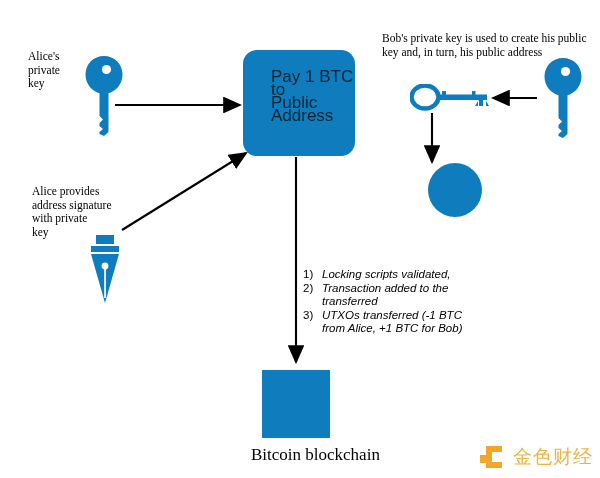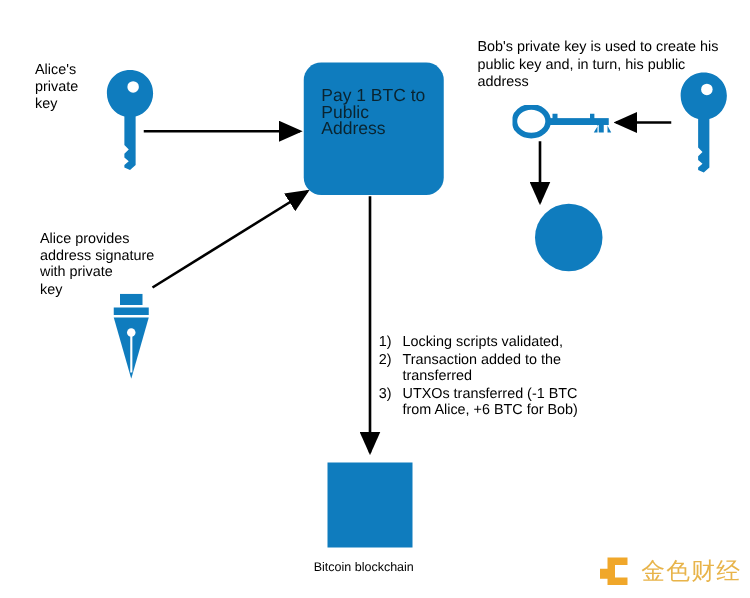--- a/index.html
+++ b/index.html
@@ -16,45 +16,45 @@
     height: 478px;
     background: #ffffff;
     overflow: hidden;
   }
   .txt {
     position: absolute;
     color: #000000;
     font-size: 11.5px;
     line-height: 13.5px;
     white-space: pre-line;
-    font-family: Liberation Sans, sans-serif;
+    font-family: Liberation Serif, serif;
   }
   #alice-key-label { left: 28px; top: 50px; }
   #alice-sig-label { left: 32px; top: 185px; }
   #bob-caption    { left: 382px; top: 31px; width: 210px; line-height: 14px; }
   #bob-pub-label  { left: 348px; top: 168px; }
-  #chain-label    { left: 251px; top: 448px; font-size: 10px; }
+  #chain-label    { left: 251px; top: 448px; font-size: 17px; }
 
   
   #tx-box {
     position: absolute;
     left: 243px;
     top: 50px;
     width: 112px;
     height: 106px;
     background: #0f7cbe;
     border-radius: 14px;
   }
   #tx-box-text {
     position: absolute;
-    left: 14px;
+    left: 28px;
     top: 20px;
     width: 92px;
     color: #0a2430;
-    font-size: 14px;
+    font-size: 17px;
     line-height: 13px;
     white-space: pre-line;
     font-family: "Liberation Sans", sans-serif;
   }
 
   
   #chain-square {
     position: absolute;
     left: 262px;
     top: 370px;
@@ -89,21 +89,21 @@
     position: absolute;
     left: 303px;
     top: 268px;
     width: 185px;
     font-size: 11.5px;
     line-height: 13.6px;
     color: #000;
   }
   #steps .row { display: flex; }
   #steps .num { width: 19px; flex: 0 0 19px; }
-  #steps .body { flex: 1 1 auto; }
+  #steps .body { flex: 1 1 auto; font-style: italic; }
 
   
   #watermark {
     position: absolute;
     left: 480px;
     top: 444px;
     display: flex;
     align-items: center;
   }
   #wm-text {
@@ -192,21 +192,21 @@
     <div class="row">
       <span class="num">1)</span>
       <span class="body">Locking scripts validated,</span>
     </div>
     <div class="row">
       <span class="num">2)</span>
       <span class="body">Transaction added to the transferred</span>
     </div>
     <div class="row">
       <span class="num">3)</span>
-      <span class="body">UTXOs transferred (-1 BTC from Alice, +6 BTC for Bob)</span>
+      <span class="body">UTXOs transferred (-1 BTC from Alice, +1 BTC for Bob)</span>
     </div>
   </div>
 
   <div id="watermark">
     <svg width="26" height="26" viewBox="0 0 26 26">
       <path d="M6 2 L22 2 L22 8 L12 8 L12 18 L22 18 L22 24 L6 24 Z" fill="#f0a72a"></path>
       <rect x="0" y="11" width="8" height="8" fill="#f0a72a"></rect>
     </svg>
     <span id="wm-text">金色财经</span>
   </div>

